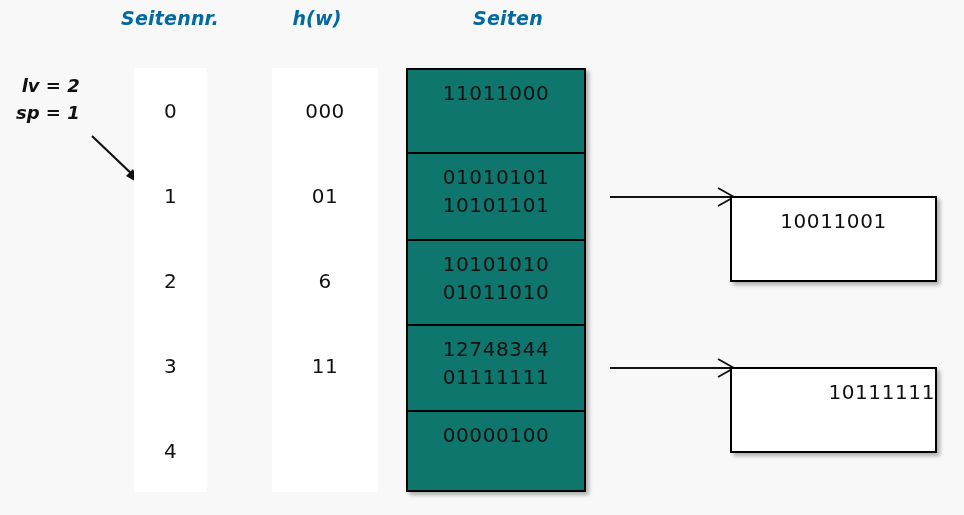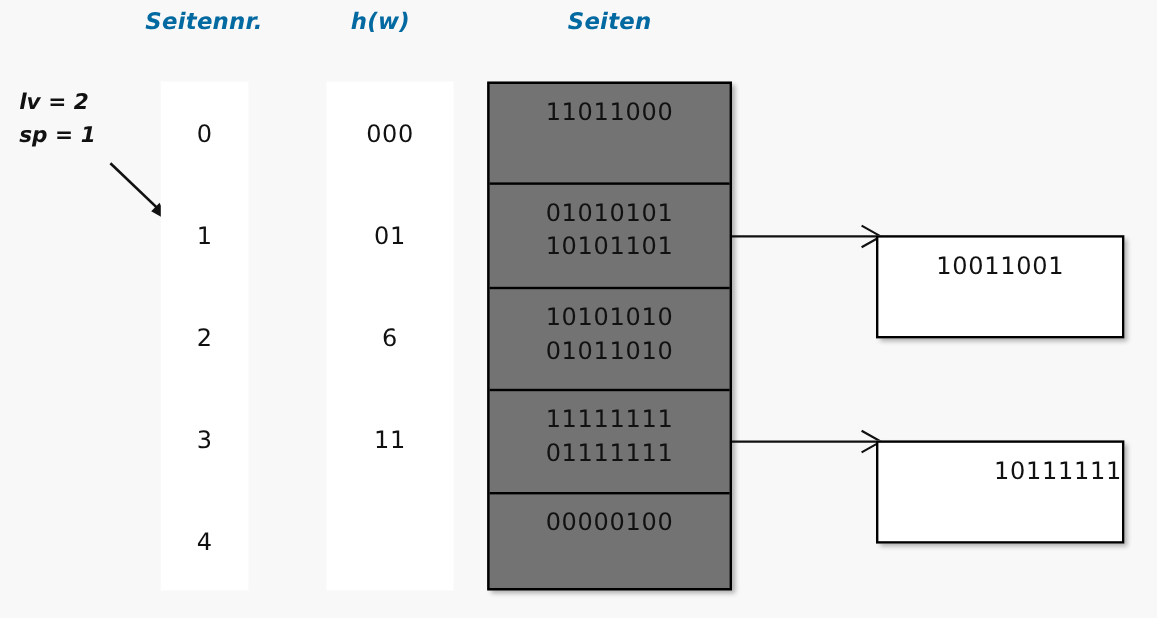--- a/index.html
+++ b/index.html
@@ -38,20 +38,21 @@
   
   .param-block {
     position: absolute;
     left: 16px;
     top: 72px;
     font-style: italic;
     font-weight: bold;
     font-size: 18px;
     color: #111111;
     line-height: 27px;
+    text-align: right;
   }
   .param-line { white-space: nowrap; }
 
   
   #sp-pointer {
     position: absolute;
     left: 88px;
     top: 130px;
   }
 
@@ -76,23 +77,23 @@
     font-size: 20px;
     color: #111111;
     letter-spacing: 0.5px;
   }
 
   
   #seiten-box {
     position: absolute;
     left: 406px;
     top: 68px;
-    width: 204px;
+    width: 180px;
     height: 424px;
-    background: #737373;
+    background: #0f766e;
     border: 2px solid #000000;
     box-sizing: border-box;
     box-shadow: 3px 3px 4px rgba(0,0,0,0.30);
   }
   .page-cell {
     position: absolute;
     left: 0;
     width: 100%;
     box-sizing: border-box;
     border-bottom: 2px solid #000000;
@@ -179,21 +180,21 @@
     </div>
     <div class="page-cell" style="top:84px; height:87px">
       <div class="page-line">01010101</div>
       <div class="page-line">10101101</div>
     </div>
     <div class="page-cell" style="top:171px; height:85px">
       <div class="page-line">10101010</div>
       <div class="page-line">01011010</div>
     </div>
     <div class="page-cell" style="top:256px; height:86px">
-      <div class="page-line">11111111</div>
+      <div class="page-line">12748344</div>
       <div class="page-line">01111111</div>
     </div>
     <div class="page-cell last" style="top:342px; height:82px">
       <div class="page-line">00000100</div>
     </div>
   </div>
 
   <svg class="link-arrow" id="link-arrow-0" width="128" height="22" viewBox="0 0 128 22">
     <line x1="0" y1="11" x2="120" y2="11" stroke="#111111" stroke-width="1.8"></line>
     <polyline points="108,2 124,11 108,20" fill="none" stroke="#111111" stroke-width="1.8"></polyline>

